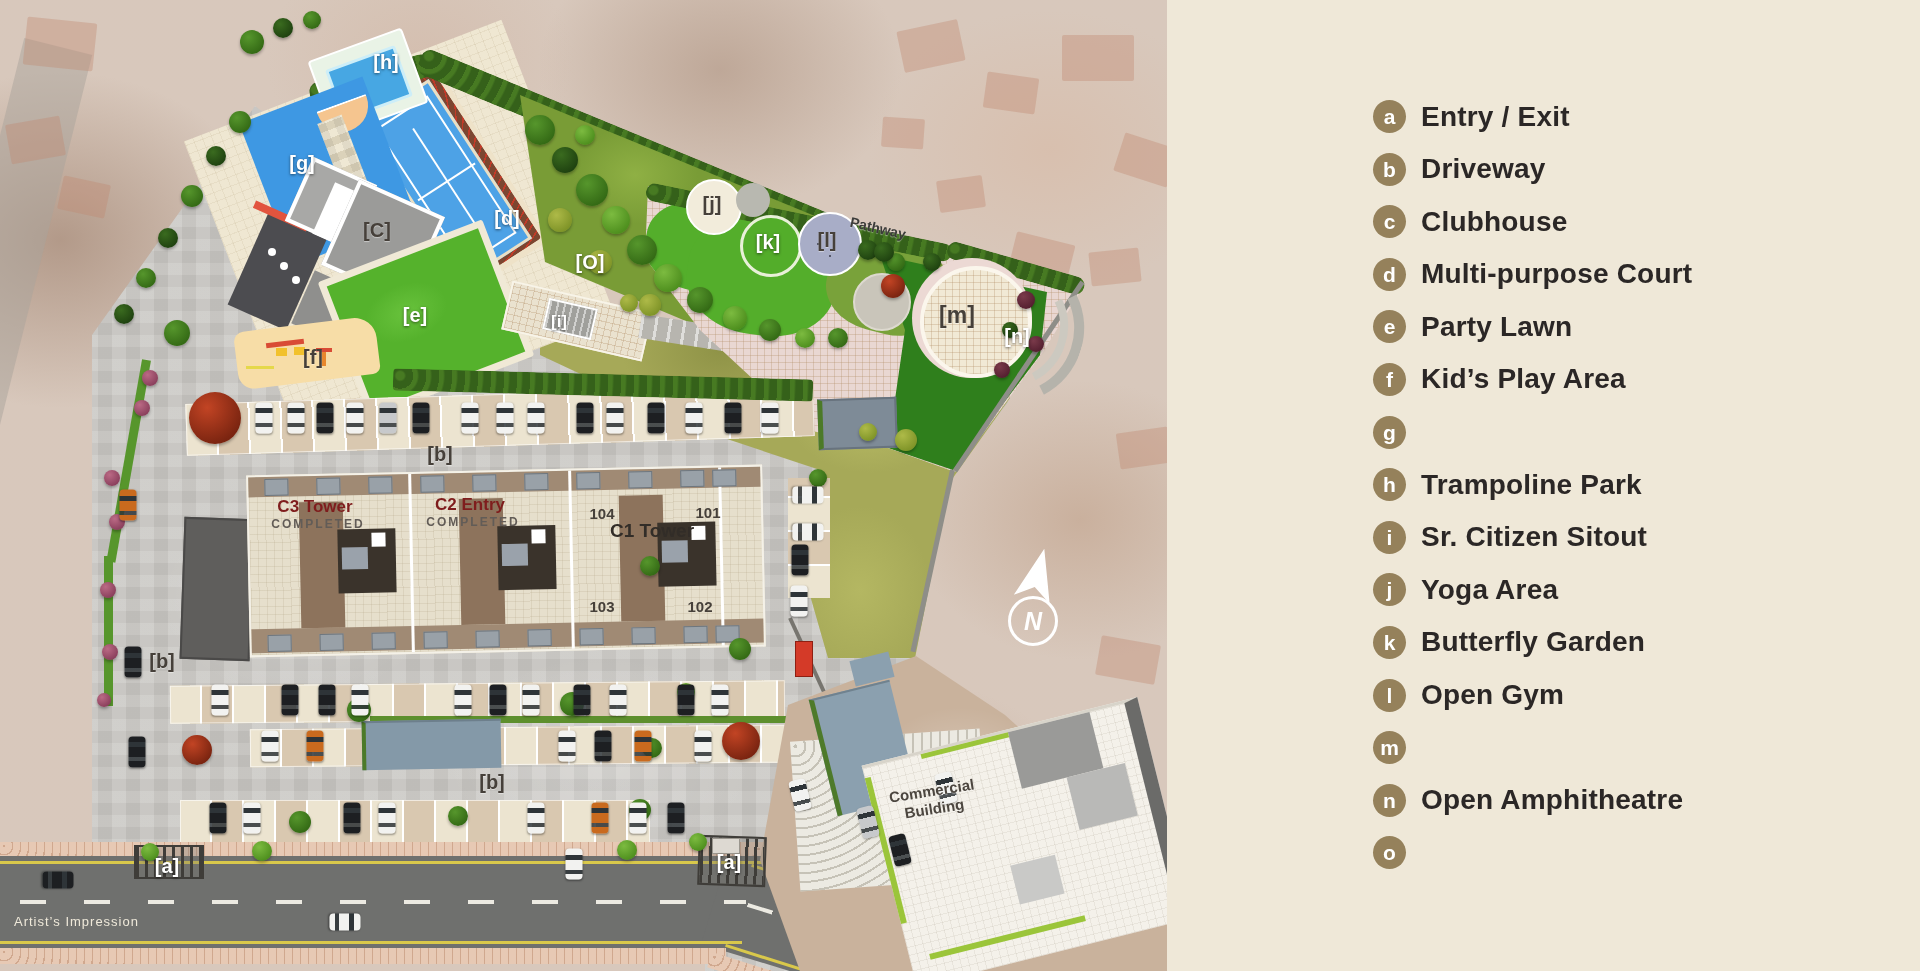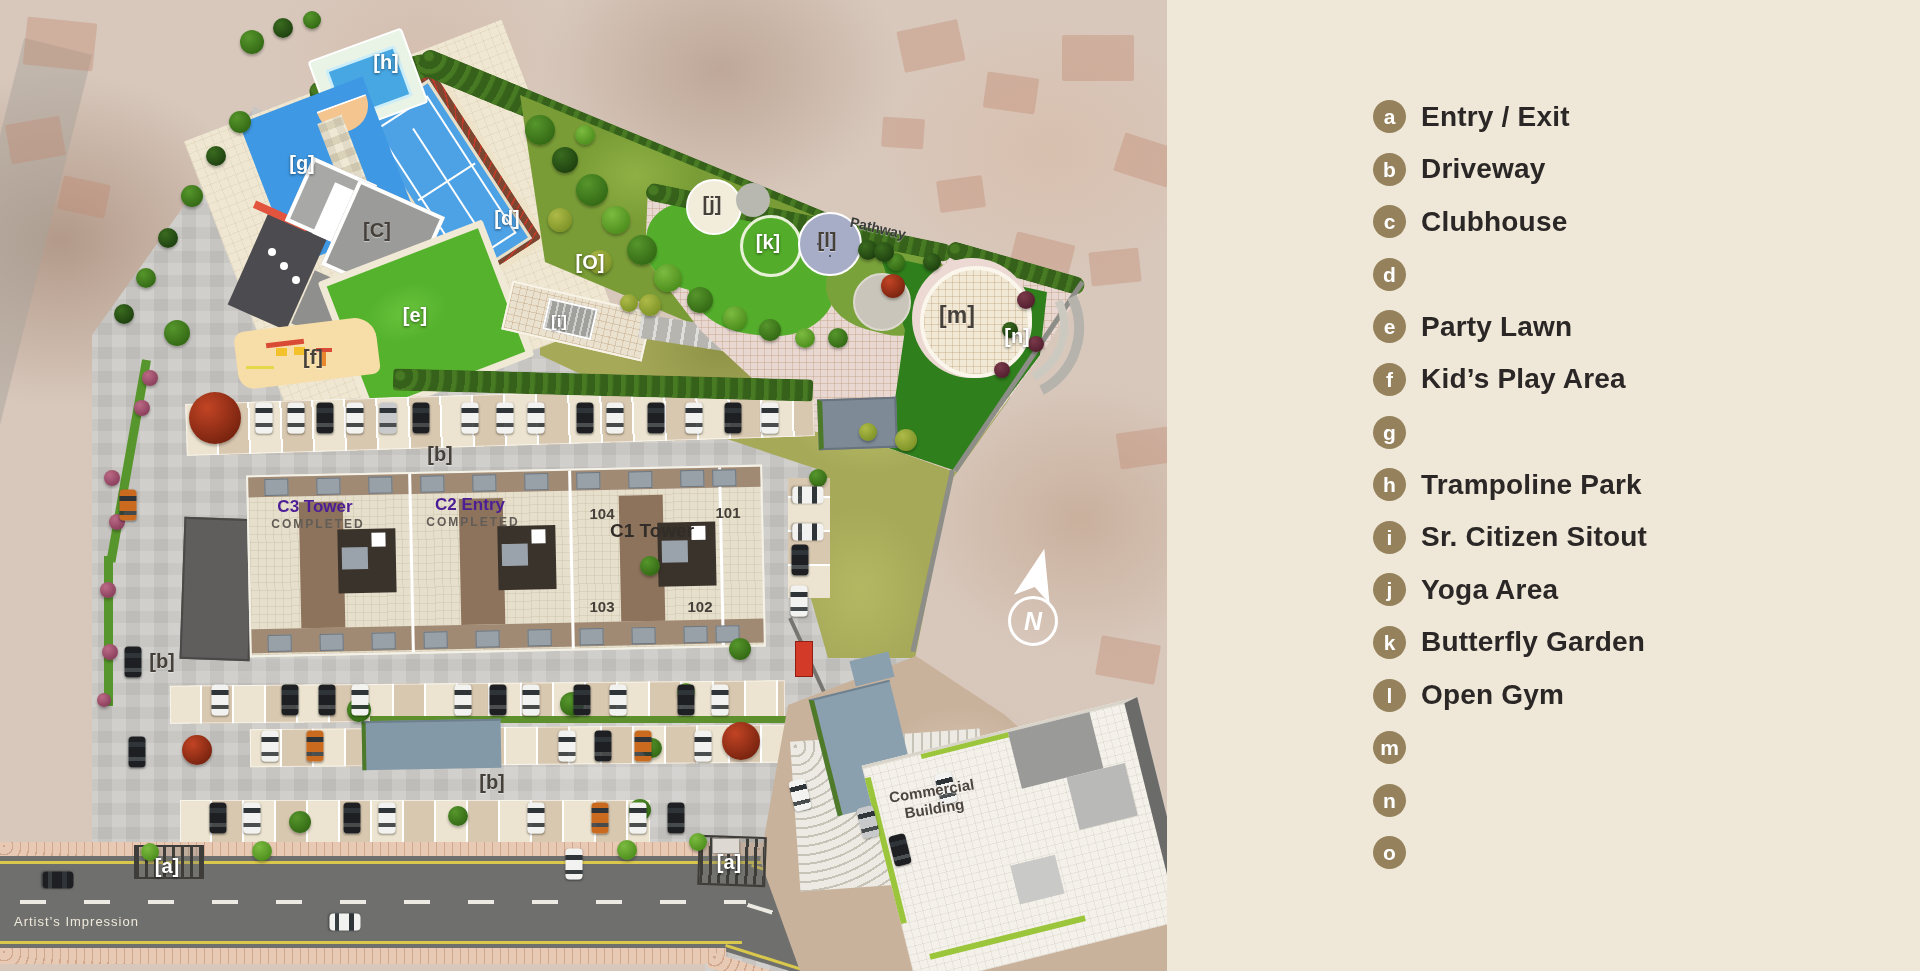--- a/index.html
+++ b/index.html
@@ -38,21 +38,21 @@
     background-image:radial-gradient(90px 70px at 120px 90px,#8fb044,transparent 70%),radial-gradient(90px 70px at 260px 180px,#6c9230,transparent 70%);
     clip-path:polygon(5px 10px,363px 157px,388px 253px,240px 265px,30px 177px);}
   .hedge{background:#35611a;background-image:repeating-radial-gradient(circle at 7px 7px,#477a22 0 4px,rgba(0,0,0,0) 6px 13px);border-radius:10px;}
   .grid-tan{background-image:repeating-linear-gradient(0deg,rgba(176,140,100,.3) 0 1px,transparent 1px 7px),repeating-linear-gradient(90deg,rgba(176,140,100,.3) 0 1px,transparent 1px 7px);}
   .stalls{background:#e9e0cb;background-image:repeating-linear-gradient(90deg,#ece4d0 0 30px,#ffffff 30px 32px,#d9c8b0 32px 62px,#ffffff 62px 64px);box-shadow:0 0 0 1px rgba(255,255,255,.6) inset;}
   .stallsV{background:#e9e0cb;background-image:repeating-linear-gradient(0deg,#ece4d0 0 32px,#ffffff 32px 34px,#d9c8b0 34px 66px,#ffffff 66px 68px);}
   .mk{position:absolute;transform:translate(-50%,-50%);font-weight:700;font-size:20px;z-index:9;white-space:nowrap;}
   .mk.light{color:#fff;text-shadow:0 1px 3px rgba(0,0,0,.55);}
   .mk.dark{color:#46403a;text-shadow:0 1px 1px rgba(255,255,255,.45);}
   .mk.big{font-size:23px;}
-  .twr{position:absolute;transform:translate(-50%,-50%);z-index:9;font-weight:700;color:#4c1d95;white-space:nowrap;}
+  .twr{position:absolute;transform:translate(-50%,-50%);z-index:9;font-weight:700;color:#7f1d1d;white-space:nowrap;}
   .twr.status{font-size:12px;letter-spacing:2px;color:#625c57;}
   .twr.name{font-size:17px;}
   .twr.main{font-size:19px;color:#322d28;font-weight:800;}
   .twr.unit{font-size:15px;color:#46403a;}
   .tree{position:absolute;border-radius:50%;z-index:8;transform:translate(-50%,-50%);}
   .car{position:absolute;width:17px;height:31px;border-radius:4px;z-index:8;box-shadow:0 1px 2px rgba(0,0,0,.35);}
   .pool-lanes{background-image:repeating-linear-gradient(90deg,rgba(255,255,255,.95) 0 1.5px,transparent 1.5px 11px);}
   .road-dash{background-image:repeating-linear-gradient(90deg,#eceae2 0 26px,transparent 26px 64px);}
   .sidewalk{background:#e7c9b4;background-image:repeating-radial-gradient(circle at 4px 4px,rgba(185,135,105,.5) 0 1.5px,transparent 1.5px 8px);}
   .gate{background-color:rgba(120,118,112,.35);background-image:repeating-linear-gradient(90deg,#3f3d39 0 3px,transparent 3px 9px);border:2px solid #3f3d39;}
@@ -386,21 +386,21 @@
     <span class="mk light" style="left:167px;top:866px;">[a]</span>
     <span class="mk light" style="left:729px;top:862px;">[a]</span>
     <span class="mk dark" style="left:878px;top:228px;font-size:14px;transform:translate(-50%,-50%) rotate(13deg);color:#3c3c3a;">Pathway</span>
 
     <span class="twr name" style="left:315px;top:507px;">C3 Tower</span>
     <span class="twr status" style="left:318px;top:524px;">COMPLETED</span>
     <span class="twr name" style="left:470px;top:505px;">C2 Entry</span>
     <span class="twr status" style="left:473px;top:522px;">COMPLETED</span>
     <span class="twr main" style="left:652px;top:531px;">C1 Tower</span>
     <span class="twr unit" style="left:602px;top:513px;">104</span>
-    <span class="twr unit" style="left:728px;top:512px;">101</span>
+    <span class="twr unit" style="left:708px;top:512px;">101</span>
     <span class="twr unit" style="left:602px;top:606px;">103</span>
     <span class="twr unit" style="left:700px;top:606px;">102</span>
 
     <span class="mk dark" style="left:933px;top:800px;font-size:15px;color:#4c463f;white-space:pre-line;text-align:center;line-height:1.2;transform:translate(-50%,-50%) rotate(-9deg);">Commercial
 Building</span>
 
     <span class="caption">Artist’s Impression</span>
   </div>
 
   <div class="legend">
@@ -412,20 +412,21 @@
       <div class="legend-item">
           <span class="badge">b</span>
           <span class="legend-label">Driveway</span>
         </div>
       <div class="legend-item">
           <span class="badge">c</span>
           <span class="legend-label">Clubhouse</span>
         </div>
       <div class="legend-item">
           <span class="badge">d</span>
+          <span class="legend-label">Multi-purpose Court</span>
         </div>
       <div class="legend-item">
           <span class="badge">e</span>
           <span class="legend-label">Party Lawn</span>
         </div>
       <div class="legend-item">
           <span class="badge">f</span>
           <span class="legend-label">Kid’s Play Area</span>
         </div>
       <div class="legend-item">
@@ -449,19 +450,20 @@
         </div>
       <div class="legend-item">
           <span class="badge">l</span>
           <span class="legend-label">Open Gym</span>
         </div>
       <div class="legend-item">
           <span class="badge">m</span>
         </div>
       <div class="legend-item">
           <span class="badge">n</span>
+          <span class="legend-label">Open Amphitheatre</span>
         </div>
       <div class="legend-item">
           <span class="badge">o</span>
         </div>
     </div>
   </div>
 </div>
 
 </body></html>

